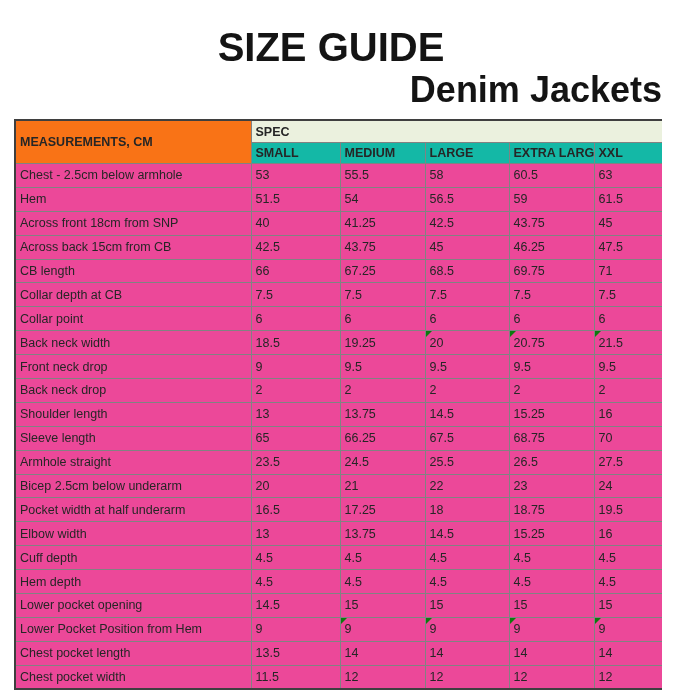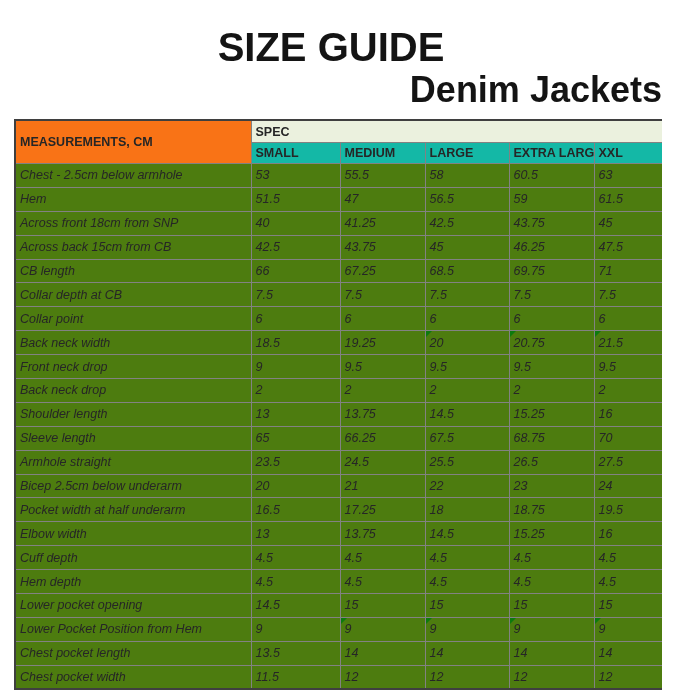--- a/index.html
+++ b/index.html
@@ -71,22 +71,21 @@
   th.size-cell {
     background: #14b8a6;
     font-weight: bold;
     color: #1a1a1a;
     border-bottom: 1px solid #2f2f2f;
     border-color: #4a4a4a;
     height: 20px;
   }
   tbody tr {
     height: 23.9px;
-    background: #4d7c0f;
-    font-style: italic;
+    background: #ec4899;
   }
   td.label-cell {
     color: #2b2b2b;
   }
   .flag {
     position: absolute;
     top: 0;
     left: 0;
     width: 0;
     height: 0;
@@ -133,21 +132,21 @@
           <td class="label-cell">Chest - 2.5cm below armhole</td>
           <td class="value-cell">53</td>
           <td class="value-cell">55.5</td>
           <td class="value-cell">58</td>
           <td class="value-cell">60.5</td>
           <td class="value-cell">63</td>
         </tr>
         <tr>
           <td class="label-cell">Hem</td>
           <td class="value-cell">51.5</td>
-          <td class="value-cell">47</td>
+          <td class="value-cell">54</td>
           <td class="value-cell">56.5</td>
           <td class="value-cell">59</td>
           <td class="value-cell">61.5</td>
         </tr>
         <tr>
           <td class="label-cell">Across front 18cm from SNP</td>
           <td class="value-cell">40</td>
           <td class="value-cell">41.25</td>
           <td class="value-cell">42.5</td>
           <td class="value-cell">43.75</td>

